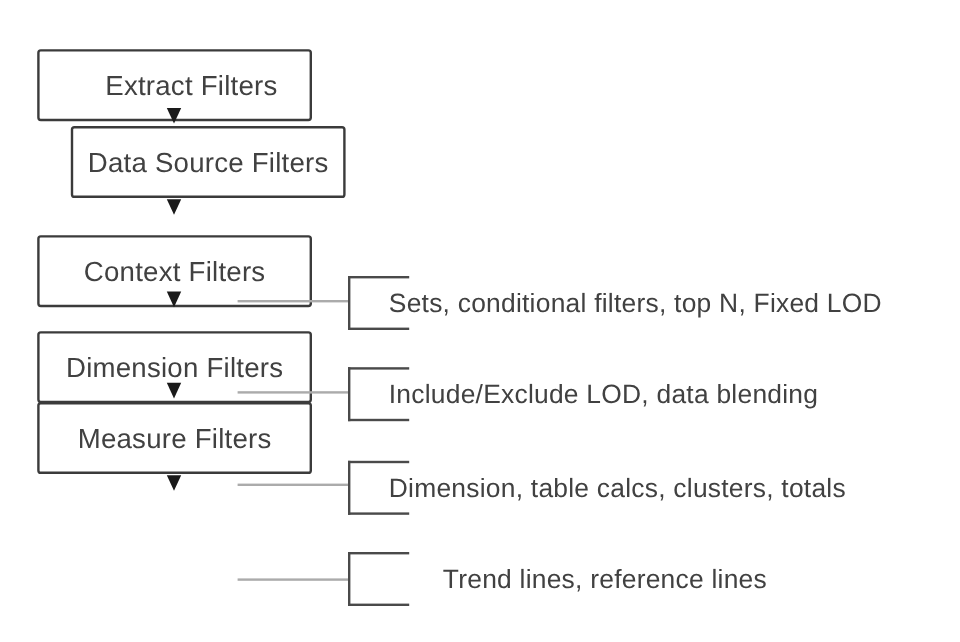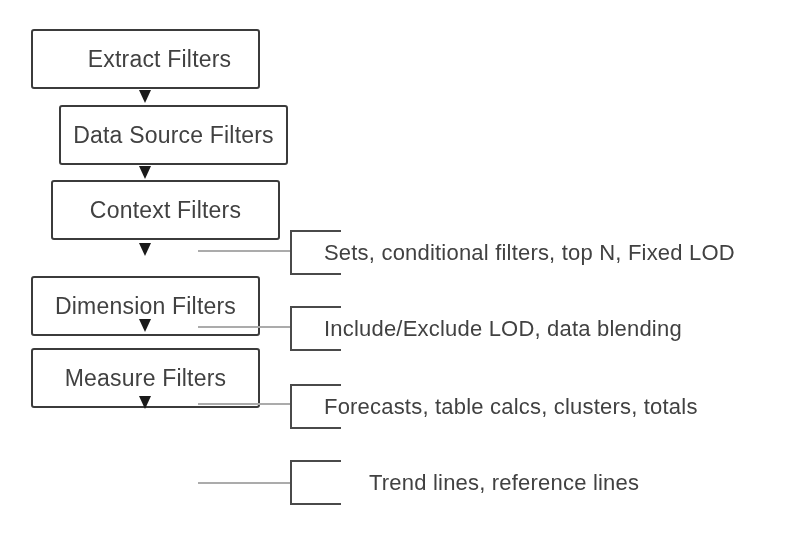--- a/index.html
+++ b/index.html
@@ -25,25 +25,25 @@
     border-radius: 3px;
     background: #ffffff;
     display: flex;
     align-items: center;
     justify-content: center;
     font-size: 23px;
     color: var(--text, #414141);
     letter-spacing: 0.2px;
     white-space: nowrap;
   }
-  .b1 { top: 29px; padding-left: 28px; }
+  .b1 { top: 41px; padding-left: 28px; }
   .b2 { top: 105px; margin-left: 28px; }
-  .b3 { top: 180px; margin-left: 20px; }
+  .b3 { top: 196px; }
   .b4 { top: 276px; }
-  .b5 { top: 348px; align-items: center; }
+  .b5 { top: 335px; align-items: center; }
   .b6 { top: 411px; }
 
   .arrow {
     position: absolute;
     left: 139px;
     width: 0;
     height: 0;
     border-left: 6px solid transparent;
     border-right: 6px solid transparent;
     border-top: 13px solid var(--arrow, #1a1a1a);
@@ -129,16 +129,16 @@
   <div class="connector c3"></div>
   <div class="connector c4"></div>
 
   <div class="bracket k1"></div>
   <div class="bracket k2"></div>
   <div class="bracket k3"></div>
   <div class="bracket k4"></div>
 
   <div class="note n2">Include/Exclude LOD, data blending</div>
   <div class="note n1">Sets, conditional filters, top N, Fixed LOD</div>
-  <div class="note n3">Forecasts, table calcs, clusters, totals</div>
+  <div class="note n3">Dimension, table calcs, clusters, totals</div>
   <div class="note n4">Trend lines, reference lines</div>
 
 </div>
 
 </body></html>

